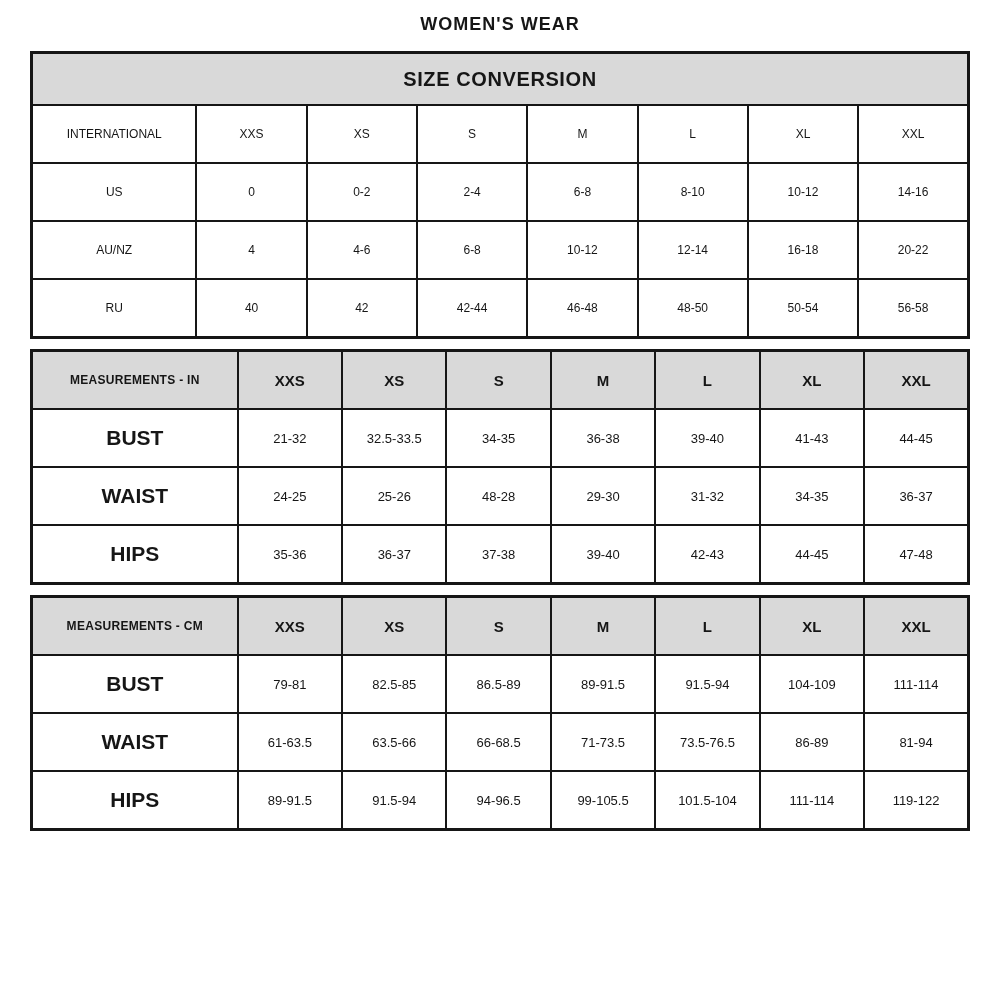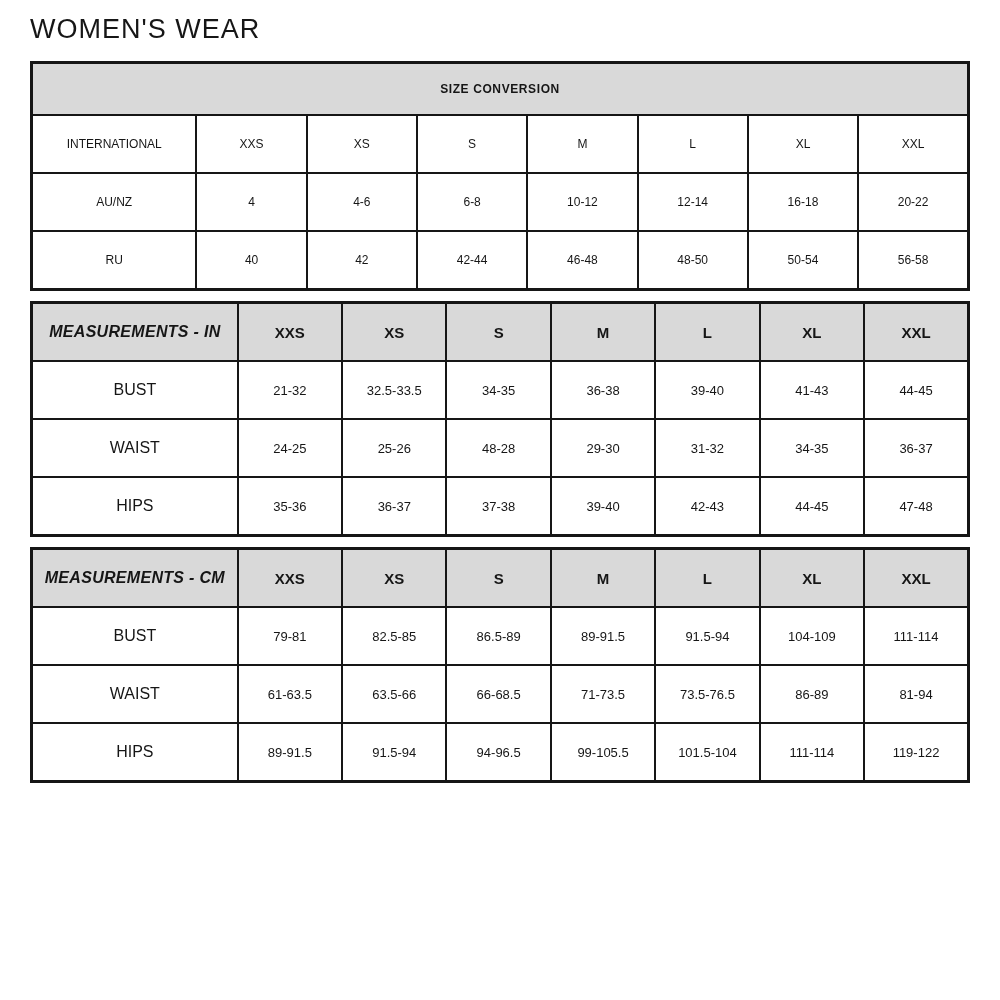--- a/index.html
+++ b/index.html
@@ -11,22 +11,23 @@
     width: 1000px;
     height: 1000px;
     font-family: "Liberation Sans", sans-serif;
     color: #161616;
     box-sizing: border-box;
   }
   .page {
     padding: 8px 30px 0 30px;
   }
   .page-title {
-    font-size: 27px;
-    font-weight: 400;
+    text-align: center;
+    font-size: 18px;
+    font-weight: 700;
     letter-spacing: 1px;
     margin: 6px 0 16px 0;
   }
   table {
     border-collapse: collapse;
     width: 100%;
     table-layout: fixed;
     border: 3px solid #161616;
     margin-bottom: 10px;
   }
@@ -38,33 +39,33 @@
     overflow: hidden;
     white-space: nowrap;
   }
   .shaded { background: #d9d9d9; }
 
   
   .t-size td { height: 56px; font-size: 12px; }
   .t-size .table-title-cell {
     height: 50px;
     font-weight: 700;
-    font-size: 12px;
+    font-size: 20px;
     letter-spacing: 0.6px;
   }
 
   
   .t-meas td { height: 56px; font-size: 13px; }
-  .t-meas .row-label-cell { font-size: 16px; }
+  .t-meas .row-label-cell { font-size: 21px; font-weight: bold; }
   .t-meas .column-header-cell,
   .t-meas .corner-header-cell {
     font-weight: 700;
     font-size: 15px;
   }
-  .t-meas .corner-header-cell { font-size: 16px; letter-spacing: 0.3px; font-style: italic; }
+  .t-meas .corner-header-cell { font-size: 12px; letter-spacing: 0.3px; }
 </style>
 </head>
 <body>
 
 <div class="page">
 
   <h1 class="page-title">WOMEN'S WEAR</h1>
 
   <table class="t-size">
     <colgroup>
@@ -85,20 +86,30 @@
           <td class="corner-header-cell-css corner-header-cell">INTERNATIONAL</td>
           <td class="column-header-cell-css column-header-cell">XXS</td>
           <td class="column-header-cell-css column-header-cell">XS</td>
           <td class="column-header-cell-css column-header-cell">S</td>
           <td class="column-header-cell-css column-header-cell">M</td>
           <td class="column-header-cell-css column-header-cell">L</td>
           <td class="column-header-cell-css column-header-cell">XL</td>
           <td class="column-header-cell-css column-header-cell">XXL</td>
         </tr>
         <tr>
+          <td class="row-label-cell-css row-label-cell">US</td>
+          <td class="value-cell-css value-cell">0</td>
+          <td class="value-cell-css value-cell">0-2</td>
+          <td class="value-cell-css value-cell">2-4</td>
+          <td class="value-cell-css value-cell">6-8</td>
+          <td class="value-cell-css value-cell">8-10</td>
+          <td class="value-cell-css value-cell">10-12</td>
+          <td class="value-cell-css value-cell">14-16</td>
+        </tr>
+        <tr>
           <td class="row-label-cell-css row-label-cell">AU/NZ</td>
           <td class="value-cell-css value-cell">4</td>
           <td class="value-cell-css value-cell">4-6</td>
           <td class="value-cell-css value-cell">6-8</td>
           <td class="value-cell-css value-cell">10-12</td>
           <td class="value-cell-css value-cell">12-14</td>
           <td class="value-cell-css value-cell">16-18</td>
           <td class="value-cell-css value-cell">20-22</td>
         </tr>
         <tr>

